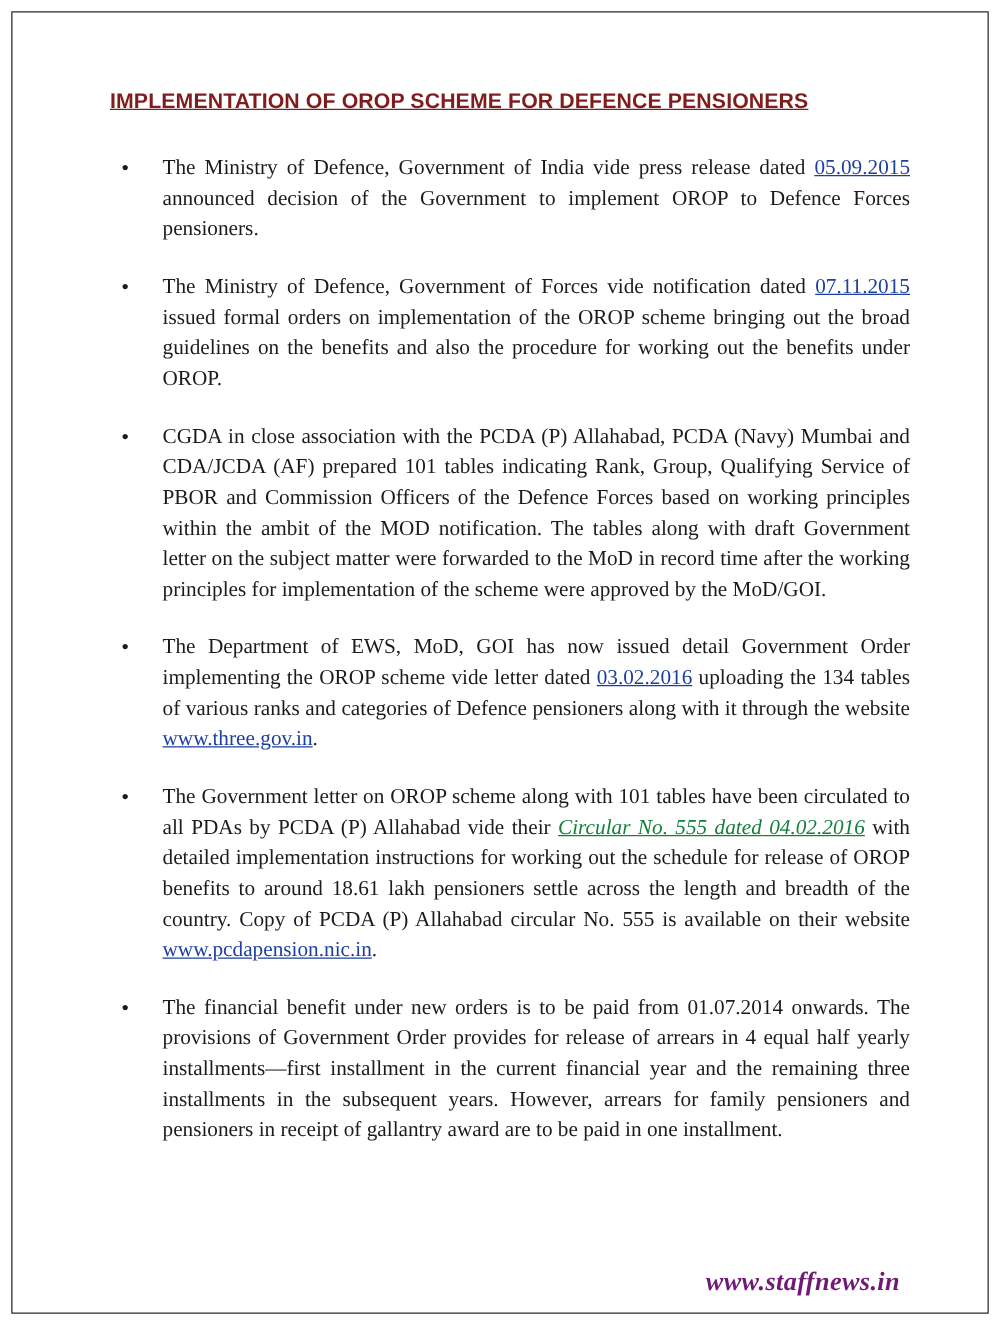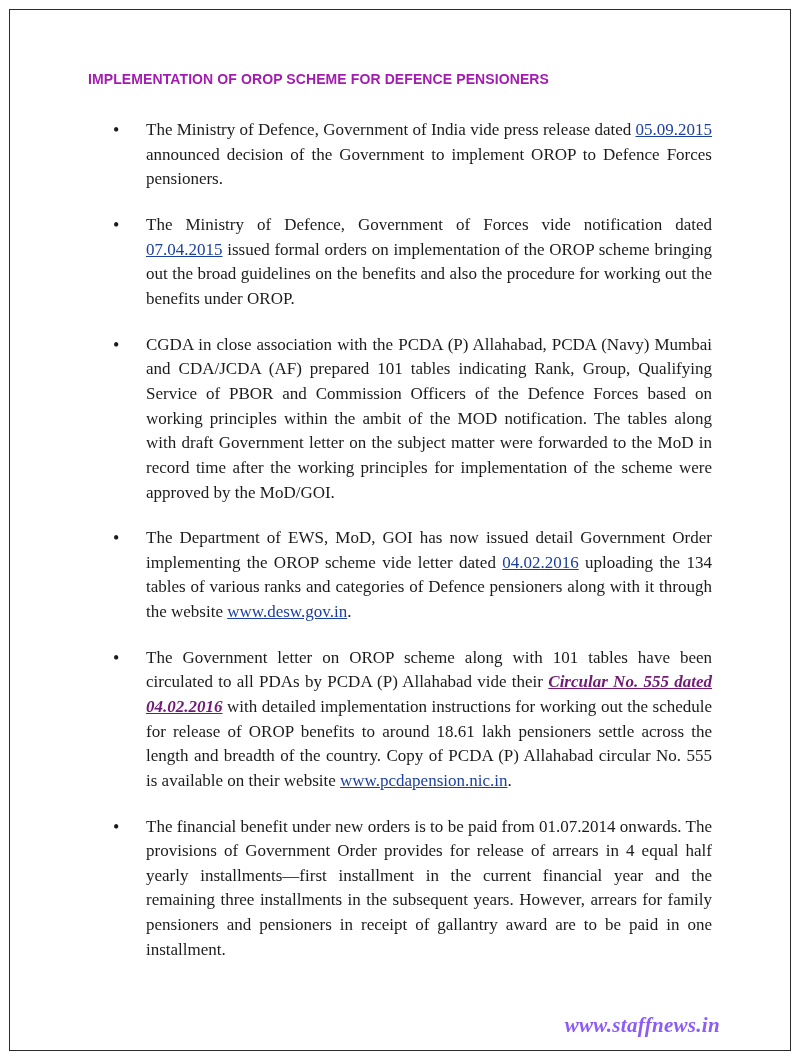--- a/index.html
+++ b/index.html
@@ -28,29 +28,30 @@
   }
   .content {
     position: absolute;
     left: 88px;
     top: 70px;
     width: 640px;
   }
   .doc-title {
     font-family: "Liberation Sans", sans-serif;
     font-weight: bold;
-    font-size: 14px;
-    color: #a21caf;
+    font-size: 17px;
+    color: #7f1d1d;
+    text-decoration: underline;
     letter-spacing: 0.1px;
     margin: 0 0 30px 0;
     line-height: 1.3;
   }
   ul.bullets {
     list-style: none;
-    margin: 16px;
+    margin: 0;
     padding: 0;
   }
   ul.bullets > li {
     position: relative;
     padding-left: 42px;
     margin-bottom: 21px;
     font-size: 17px;
     line-height: 1.45;
     color: #1b1b1b;
     text-align: justify;
@@ -66,49 +67,49 @@
     left: 9px;
     top: -1px;
     font-size: 18px;
     color: #1b1b1b;
   }
   .link {
     color: #1c3fa0;
     text-decoration: underline;
   }
   .link-bold {
-    color: #701a75;
-    font-weight: bold;
+    color: #15803d;
+    font-weight: normal;
     font-style: italic;
     text-decoration: underline;
   }
   .footer {
     position: absolute;
     right: 80px;
     bottom: 22px;
     font-family: "Liberation Serif", serif;
     font-weight: bold;
     font-style: italic;
     font-size: 21px;
-    color: #8b5cf6;
+    color: #701a75;
     letter-spacing: 0.3px;
   }
 </style>
 </head>
 <body>
 
 <div class="page">
   <div class="page-border"></div>
 
   <div class="content">
     <h1 class="doc-title">IMPLEMENTATION OF OROP SCHEME FOR DEFENCE PENSIONERS</h1>
     <ul class="bullets" id="bullet-list">
         <li><span>The Ministry of Defence, Government of India vide press release dated </span><span class="link">05.09.2015</span><span> announced decision of the Government to implement OROP to Defence Forces pensioners.</span></li>
-        <li><span>The Ministry of Defence, Government of Forces vide notification dated </span><span class="link">07.04.2015</span><span> issued formal orders on implementation of the OROP scheme bringing out the broad guidelines on the benefits and also the procedure for working out the benefits under OROP.</span></li>
+        <li><span>The Ministry of Defence, Government of Forces vide notification dated </span><span class="link">07.11.2015</span><span> issued formal orders on implementation of the OROP scheme bringing out the broad guidelines on the benefits and also the procedure for working out the benefits under OROP.</span></li>
         <li><span>CGDA in close association with the PCDA (P) Allahabad, PCDA (Navy) Mumbai and CDA/JCDA (AF) prepared 101 tables indicating Rank, Group, Qualifying Service of PBOR and Commission Officers of the Defence Forces based on working principles within the ambit of the MOD notification. The tables along with draft Government letter on the subject matter were forwarded to the MoD in record time after the working principles for implementation of the scheme were approved by the MoD/GOI.</span></li>
-        <li><span>The Department of EWS, MoD, GOI has now issued detail Government Order implementing the OROP scheme vide letter dated </span><span class="link">04.02.2016</span><span> uploading the 134 tables of various ranks and categories of Defence pensioners along with it through the website </span><span class="link">www.desw.gov.in</span><span>.</span></li>
+        <li><span>The Department of EWS, MoD, GOI has now issued detail Government Order implementing the OROP scheme vide letter dated </span><span class="link">03.02.2016</span><span> uploading the 134 tables of various ranks and categories of Defence pensioners along with it through the website </span><span class="link">www.three.gov.in</span><span>.</span></li>
         <li><span>The Government letter on OROP scheme along with 101 tables have been circulated to all PDAs by PCDA (P) Allahabad vide their </span><span class="link-bold">Circular No. 555 dated 04.02.2016</span><span> with detailed implementation instructions for working out the schedule for release of OROP benefits to around 18.61 lakh pensioners settle across the length and breadth of the country. Copy of PCDA (P) Allahabad circular No. 555 is available on their website </span><span class="link">www.pcdapension.nic.in</span><span>.</span></li>
         <li><span>The financial benefit under new orders is to be paid from 01.07.2014 onwards. The provisions of Government Order provides for release of arrears in 4 equal half yearly installments—first installment in the current financial year and the remaining three installments in the subsequent years. However, arrears for family pensioners and pensioners in receipt of gallantry award are to be paid in one installment.</span></li>
       </ul>
   </div>
 
   <div class="footer">www.staffnews.in</div>
 </div>
 
 </body></html>

